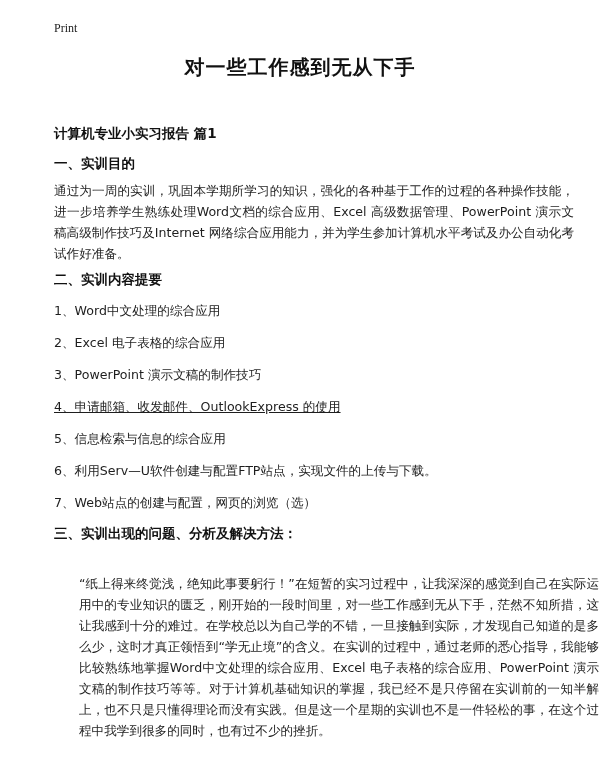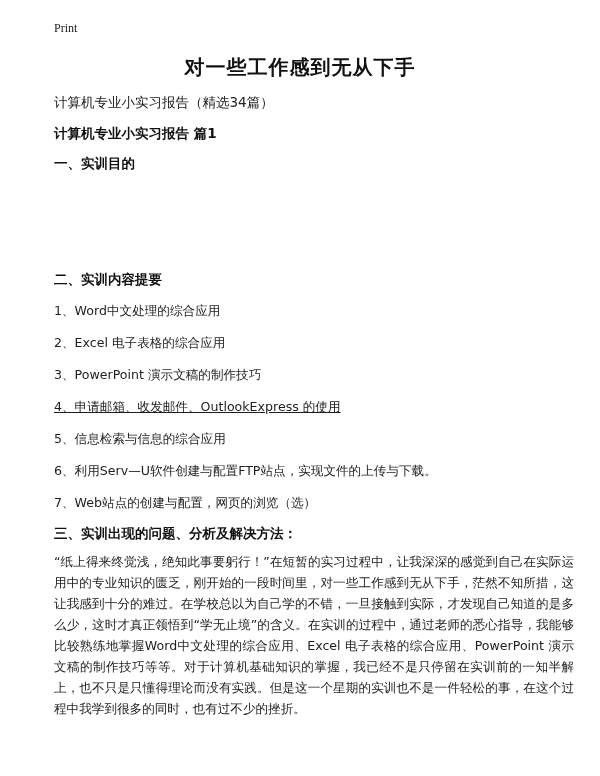--- a/index.html
+++ b/index.html
@@ -17,29 +17,29 @@
           color: #1e1e1e; text-align: justify; }
   .item { position: absolute; left: 54px; font-size: 12.6px; color: #1e1e1e; white-space: nowrap; }
 </style>
 </head>
 <body>
 
 <div class="page">
   <div class="print-label">Print</div>
 
   <div class="doc-title">对一些工作感到无从下手</div>
-  <div class="subtitle">计算机专业小实习报告（精选34篇）</div>
   <div class="part-title">计算机专业小实习报告 篇1</div>
 
   <div class="heading" style="top:155px;">一、实训目的</div>
+  <div class="para" style="top:180px;">通过为一周的实训，巩固本学期所学习的知识，强化的各种基于工作的过程的各种操作技能，进一步培养学生熟练处理Word文档的综合应用、Excel 高级数据管理、PowerPoint 演示文稿高级制作技巧及Internet 网络综合应用能力，并为学生参加计算机水平考试及办公自动化考试作好准备。</div>
 
   <div class="heading" style="top:271px;">二、实训内容提要</div>
   <div class="item" style="top:303px;">1、Word中文处理的综合应用</div>
   <div class="item" style="top:335px;">2、Excel 电子表格的综合应用</div>
   <div class="item" style="top:367px;">3、PowerPoint 演示文稿的制作技巧</div>
   <div class="item" style="top:399px;text-decoration:underline;">4、申请邮箱、收发邮件、OutlookExpress 的使用</div>
   <div class="item" style="top:431px;">5、信息检索与信息的综合应用</div>
   <div class="item" style="top:463px;">6、利用Serv—U软件创建与配置FTP站点，实现文件的上传与下载。</div>
   <div class="item" style="top:495px;">7、Web站点的创建与配置，网页的浏览（选）</div>
 
   <div class="heading" style="top:525px;">三、实训出现的问题、分析及解决方法：</div>
-  <div class="para" style="top:551px;">“纸上得来终觉浅，绝知此事要躬行！”在短暂的实习过程中，让我深深的感觉到自己在实际运用中的专业知识的匮乏，刚开始的一段时间里，对一些工作感到无从下手，茫然不知所措，这让我感到十分的难过。在学校总以为自己学的不错，一旦接触到实际，才发现自己知道的是多么少，这时才真正领悟到“学无止境”的含义。在实训的过程中，通过老师的悉心指导，我能够比较熟练地掌握Word中文处理的综合应用、Excel 电子表格的综合应用、PowerPoint 演示文稿的制作技巧等等。对于计算机基础知识的掌握，我已经不是只停留在实训前的一知半解上，也不只是只懂得理论而没有实践。但是这一个星期的实训也不是一件轻松的事，在这个过程中我学到很多的同时，也有过不少的挫折。</div>
+  <div class="para" style="top:573px;margin-left:25px;">“纸上得来终觉浅，绝知此事要躬行！”在短暂的实习过程中，让我深深的感觉到自己在实际运用中的专业知识的匮乏，刚开始的一段时间里，对一些工作感到无从下手，茫然不知所措，这让我感到十分的难过。在学校总以为自己学的不错，一旦接触到实际，才发现自己知道的是多么少，这时才真正领悟到“学无止境”的含义。在实训的过程中，通过老师的悉心指导，我能够比较熟练地掌握Word中文处理的综合应用、Excel 电子表格的综合应用、PowerPoint 演示文稿的制作技巧等等。对于计算机基础知识的掌握，我已经不是只停留在实训前的一知半解上，也不只是只懂得理论而没有实践。但是这一个星期的实训也不是一件轻松的事，在这个过程中我学到很多的同时，也有过不少的挫折。</div>
 </div>
 
 </body></html>

